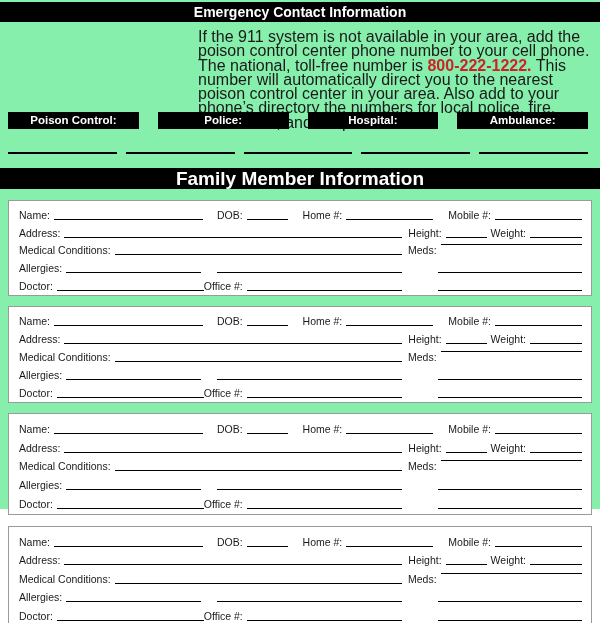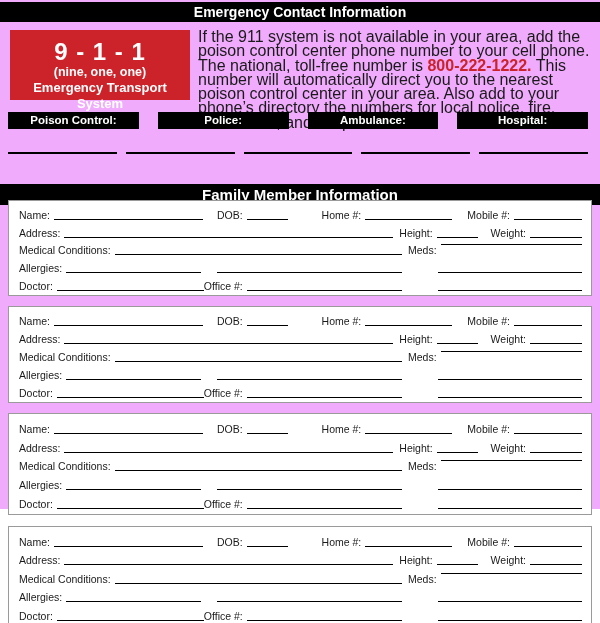--- a/index.html
+++ b/index.html
@@ -1,24 +1,24 @@
 <!DOCTYPE html>
 <html><head>
 <meta charset="utf-8">
 <style>
   * { margin:0; padding:0; box-sizing:border-box; }
   html,body { width:600px; height:623px; background:#ffffff; overflow:hidden;
               font-family:"Liberation Sans", sans-serif; color:#1a1a1a; }
-  .page { position:relative; width:600px; height:509px; background:#f0abfc; }
+  .page { position:relative; width:600px; height:509px; background:#86efac; }
 
   
   .bar { position:absolute; left:0; right:0; background:#000; color:#fff;
          font-weight:bold; text-align:center; }
   .bar.header { top:2px; height:20px; line-height:20px; font-size:14px; }
-  .bar.family { top:184px; height:21px; line-height:21px; font-size:15px; }
+  .bar.family { top:168px; height:21px; line-height:21px; font-size:19px; }
 
   
   .redbox { position:absolute; left:10px; top:30px; width:180px; height:70px;
             color:#fff; text-align:center; padding-top:9px; }
   .redbox .code { font-size:24px; font-weight:bold; letter-spacing:1px; line-height:26px; }
   .redbox .words { font-size:12.5px; font-weight:bold; line-height:15px; }
   .redbox .caption { font-size:13px; font-weight:bold; line-height:16px; }
 
   
   .intro { position:absolute; left:198px; top:30px; width:396px;
@@ -46,43 +46,38 @@
 
   .frow { display:flex; align-items:flex-end; height:18px; }
   .lbl  { font-size:10.5px; line-height:13px; white-space:nowrap; color:#1a1a1a; }
   .ln   { display:block; height:1px; border-bottom:1px solid #000;
           margin:0 0 2px 4px; flex:0 0 auto; }
   .grow { flex:1 1 auto; }
   .rcol { flex:0 0 180px; display:flex; align-items:flex-start; }
   .w149{width:149px} .w41{width:41px} .w87{width:87px} .w135{width:135px}
   .w147{width:147px} .w52{width:52px}
   .ml6{margin-left:6px} .ml8{} .ml14{margin-left:14px}
-  .ml15{margin-left:15px} .ml16{margin-left:16px} .ml21{margin-left:13px}
-  .ml25{margin-left:34px} .ml36{margin-left:36px}
+  .ml15{margin-left:15px} .ml16{margin-left:16px} .ml21{margin-left:4px}
+  .ml25{margin-left:15px} .ml36{margin-left:36px}
 </style>
 </head>
 <body>
 
 <div class="page">
 
   <div class="bar header">Emergency Contact Information</div>
 
-  <div class="redbox" style="background: rgb(204, 34, 41);">
-    <div class="code">9 - 1 - 1</div>
-    <div class="words">(nine, one, one)</div>
-    <div class="caption">Emergency Transport System</div>
-  </div>
 
   <div class="intro"><span>If the 911 system is not available in your area, add the poison control center phone number to your cell phone. The national, toll-free number is </span><span class="phone" style="color: rgb(204, 34, 41);">800-222-1222.</span><span> This number will automatically direct you to the nearest poison control center in your area. Also add to your phone’s directory the numbers for local police, fire, ambulance, and hospital.</span></div>
 
   <div class="contacts">
     <div class="cbox">Poison Control:</div>
     <div class="cbox">Police:</div>
+    <div class="cbox">Hospital:</div>
     <div class="cbox">Ambulance:</div>
-    <div class="cbox">Hospital:</div>
   </div>
   <div class="contact-lines">
     <div class="cline"></div>
     <div class="cline"></div>
     <div class="cline"></div>
     <div class="cline"></div>
     <div class="cline"></div>
   </div>
 
   <div class="bar family">Family Member Information</div>

